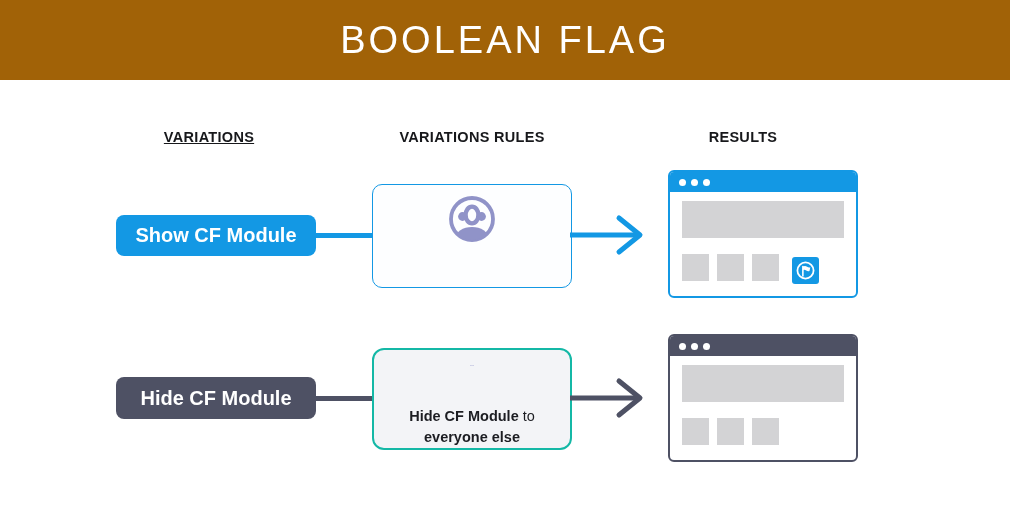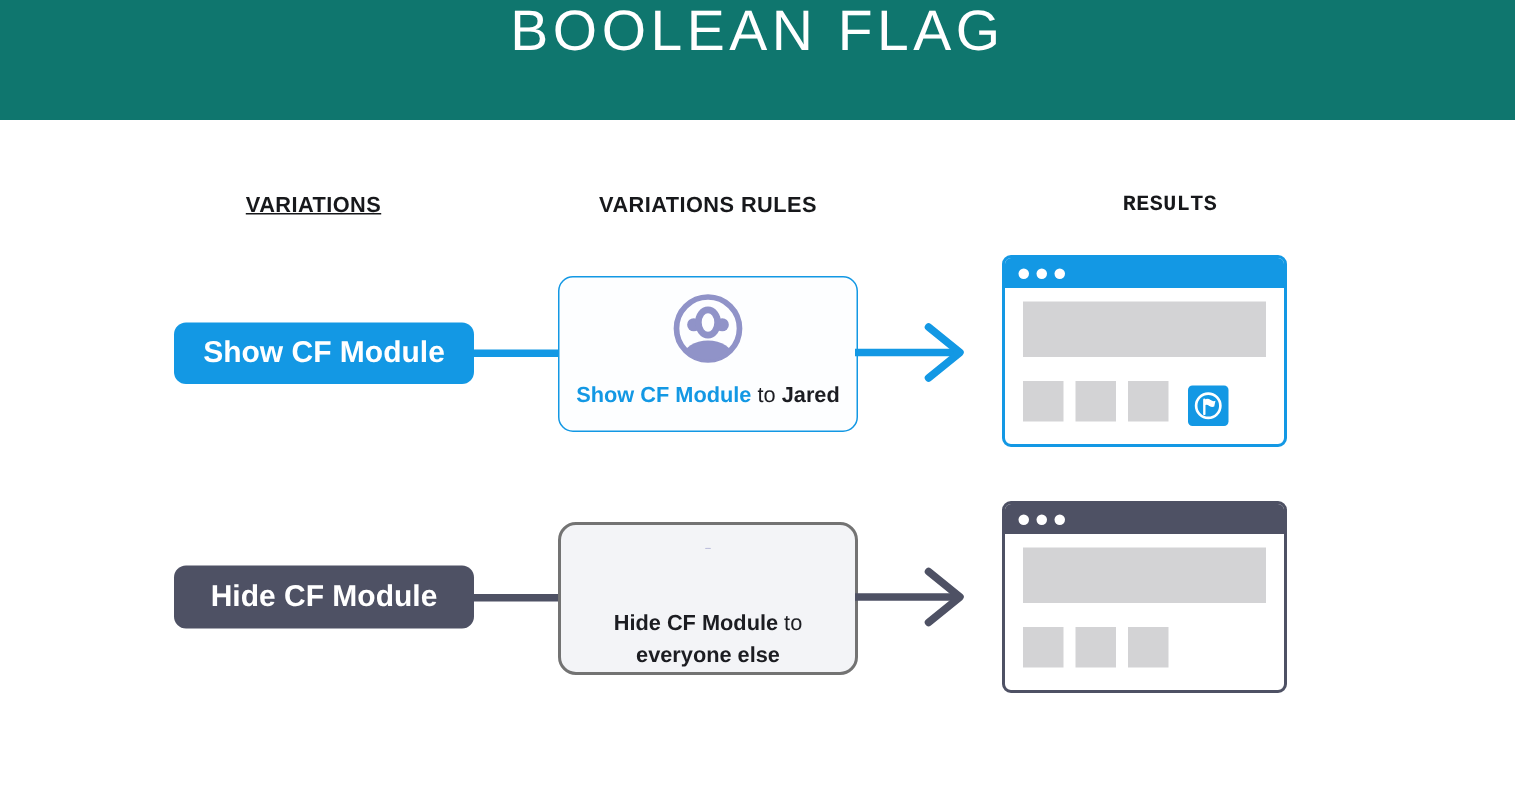--- a/index.html
+++ b/index.html
@@ -2,45 +2,45 @@
 <html><head>
 <meta charset="utf-8">
 <title>Boolean Flag</title>
 <style>
   html,body{margin:0;padding:0;background:#ffffff;}
   .stage{
     position:relative;width:1010px;height:524px;background:#ffffff;
     font-family:"Liberation Sans",sans-serif;overflow:hidden;
   }
   
-  .banner{position:absolute;left:0;top:0;width:1010px;height:80px;background:#0f766e;
-    display:flex;justify-content:center;}
+  .banner{position:absolute;left:0;top:0;width:1010px;height:80px;background:#a16207;
+    display:flex;align-items:center;justify-content:center;}
   .banner-title{color:#ffffff;font-size:38px;font-weight:400;letter-spacing:3px;}
 
   
   .col-header{position:absolute;top:129px;transform:translateX(-50%);
     font-size:14.5px;font-weight:700;color:#17181b;letter-spacing:.3px;white-space:nowrap;}
-  .col-variations{left:209px;text-decoration:underline;} .col-targeting{left:472px;} .col-results{left:780px;font-family:Liberation Mono, monospace;}
+  .col-variations{left:209px;text-decoration:underline;} .col-targeting{left:472px;} .col-results{left:743px;}
 
   
   .variation-btn{position:absolute;left:116px;width:200px;height:41px;border-radius:8px;
     display:flex;align-items:center;justify-content:center;color:#fff;font-weight:700;font-size:20px;}
   .variation-show{top:215px;background:#1398e4;}
   .variation-hide{top:377px;background:#4e5164;height:42px;}
 
   
   .connector{position:absolute;left:314px;width:59px;height:5px;}
   .connector-show{top:233px;background:#1398e4;}
   .connector-hide{top:396px;background:#4e5164;}
 
   
   .rule-box{position:absolute;left:372px;width:200px;box-sizing:border-box;
     display:flex;flex-direction:column;align-items:center;text-align:center;}
   .rule-show{top:184px;height:104px;background:#fdfeff;border:1.5px solid #1398e4;border-radius:10px;padding-top:9px;}
-  .rule-hide{top:348px;height:102px;background:#f3f4f7;border:2px solid #737373;border-radius:12px;padding-top:15px;gap:36px;}
+  .rule-hide{top:348px;height:102px;background:#f3f4f7;border:2px solid #14b8a6;border-radius:12px;padding-top:15px;gap:36px;}
   .rule-text{font-size:14.5px;color:#1c1d22;line-height:21px;margin-top:10px;white-space:nowrap;}
   .rule-hide .rule-text{margin-top:4px;}
   .bold{font-weight:700;}
   .blue-text{color:#1398e4;font-weight:700;}
 
   
   .arrow{position:absolute;left:570px;width:80px;height:44px;}
   .arrow-show{top:213px;} .arrow-hide{top:376px;}
 
   
@@ -81,21 +81,20 @@
           </clipPath>
         </defs>
       <circle cx="25" cy="25" r="21" fill="none" stroke="#9093c8" stroke-width="3.8"></circle>
       <g clip-path="url(#avclip)">
         <ellipse cx="25" cy="44" rx="16.5" ry="11" fill="#9093c8"></ellipse>
       </g>
       <circle cx="15.5" cy="22.5" r="4.4" fill="#9093c8"></circle>
       <circle cx="34.5" cy="22.5" r="4.4" fill="#9093c8"></circle>
       <ellipse cx="25" cy="21" rx="6.4" ry="8.4" fill="none" stroke="#9093c8" stroke-width="4.4"></ellipse>
     </svg>
-    <div class="rule-text"><span class="blue-text">Show CF Module</span><span> to </span><span class="bold">Jared</span></div>
   </div>
 
   <svg class="arrow arrow-show" viewBox="0 0 80 44">
     <path d="M0,22 L66,22" stroke="#1398e4" stroke-width="5"></path>
     <path d="M49,5 L70,22 L49,39" fill="none" stroke="#1398e4" stroke-width="5" stroke-linecap="round" stroke-linejoin="round"></path>
   </svg>
 
   <div class="browser browser-show">
     <div class="titlebar titlebar-show">
       <span class="dot"></span>

